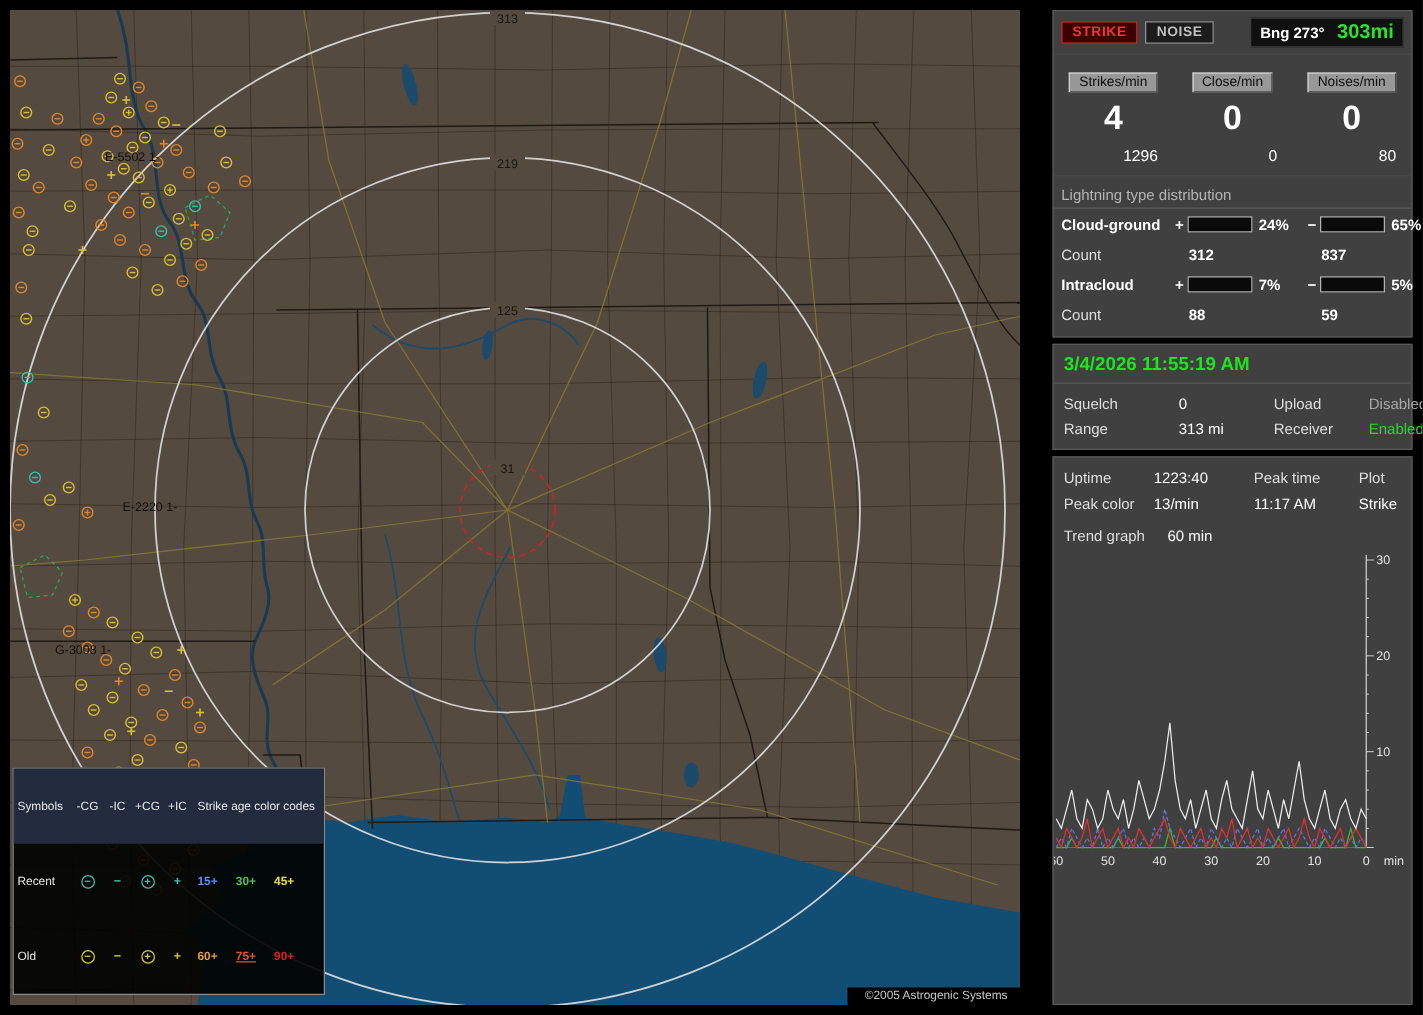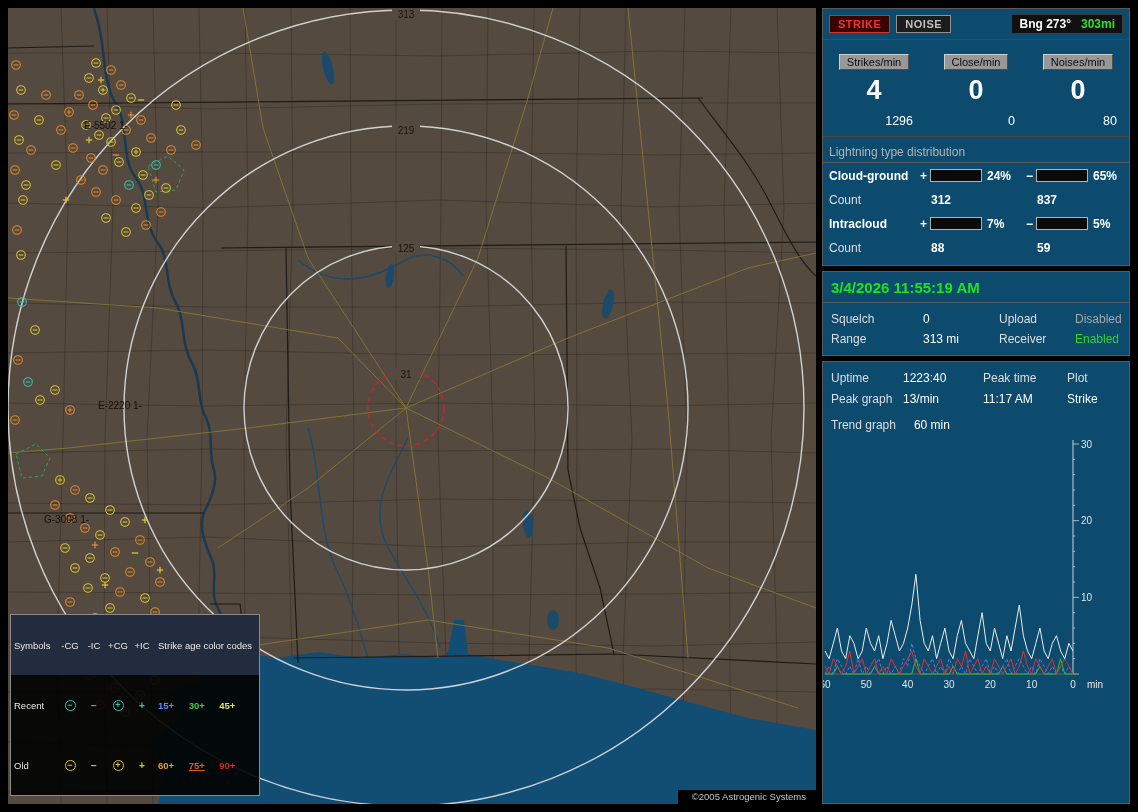--- a/index.html
+++ b/index.html
@@ -16,30 +16,30 @@
   .lg-c{width:24px;text-align:center;}
   .lg-age{flex:1;text-align:left;padding-left:4px;white-space:nowrap;}
   .lg-agev{display:inline-block;width:28px;font-weight:bold;}
   .lg-sym{display:inline-block;width:9px;height:9px;line-height:8px;border:1px solid;border-radius:50%;
     font-size:9px;text-align:center;font-weight:bold;}
   .lg-bare{font-weight:bold;font-size:10px;}
   .copyright{position:absolute;right:0;bottom:0;height:14px;line-height:14px;background:#000;
     color:#c8c8c8;font-size:9.5px;padding:0 10px 0 14px;}
   
   .side{position:absolute;left:822px;top:8px;width:308px;height:796px;display:flex;flex-direction:column;gap:5px;color:#fff;}
-  .panel{border:1px solid #5a5a5a;background:#0c4a6e;box-sizing:border-box;}
+  .panel{border:1px solid #5a5a5a;background:#404040;box-sizing:border-box;margin-left:20px;}
   .hdr-row{display:flex;align-items:center;gap:6px;padding:5px 6px;border-bottom:1px solid #484848;}
   .btn-strike{background:#3c0000;border:1px solid #d03030;color:#f23434;font-weight:bold;font-size:11px;
     padding:2px 8px;letter-spacing:0.5px;}
   .btn-noise{background:#1c1c1c;border:1px solid #909090;color:#c0c0c0;font-weight:bold;font-size:11px;
     padding:2px 8px;letter-spacing:0.5px;}
   .bng{margin-left:auto;display:flex;align-items:center;gap:10px;background:#101010;border:1px solid #3c3c3c;
     padding:2px 7px;}
   .bng-label{font-weight:bold;font-size:12px;color:#fff;}
-  .bng-range{font-weight:bold;font-size:12px;color:#2ae22a;}
+  .bng-range{font-weight:bold;font-size:16px;color:#2ae22a;}
   .chips{display:grid;grid-template-columns:1fr 1fr 1fr;justify-items:center;margin-top:14px;}
   .chip{background:#989898;color:#0c0c0c;font-size:11px;padding:1px 7px;border:1px solid #cfcfcf;
     border-right-color:#4c4c4c;border-bottom-color:#4c4c4c;}
   .rates{display:grid;grid-template-columns:1fr 1fr 1fr;margin-top:5px;}
   .rate{font-size:27px;font-weight:bold;text-align:center;color:#fff;}
   .tlabels{display:grid;grid-template-columns:1fr 1fr 1fr;margin-top:10px;}
   .tlabel{font-size:12px;color:#e6e6e6;text-align:center;}
   .tvals{display:grid;grid-template-columns:1fr 1fr 1fr;margin-top:8px;padding-bottom:8px;}
   .tval{font-size:12.5px;color:#fff;text-align:right;padding-right:12px;}
   .dist-title{padding:8px 6px 3px;color:#b4b4b4;font-size:12px;border-top:1px solid #484848;
@@ -520,21 +520,21 @@
 
     <div class="panel" style="flex:1">
       <div class="stat-rows">
         <div class="stat-row">
           <span class="lbl">Uptime</span>
           <span class="val">1223:40</span>
           <span class="lbl">Peak time</span>
           <span class="lbl">Plot</span>
         </div>
         <div class="stat-row">
-          <span class="lbl">Peak graph</span>
+          <span class="lbl">Peak color</span>
           <span class="val">13/min</span>
           <span class="val">11:17 AM</span>
           <span class="val">Strike</span>
         </div>
       </div>
       <div class="trend-row">
         <span class="lbl">Trend graph</span>
         <span class="val">60 min</span>
       </div>
       <svg id="trend-svg" width="306" height="262" viewBox="0 0 306 262">

